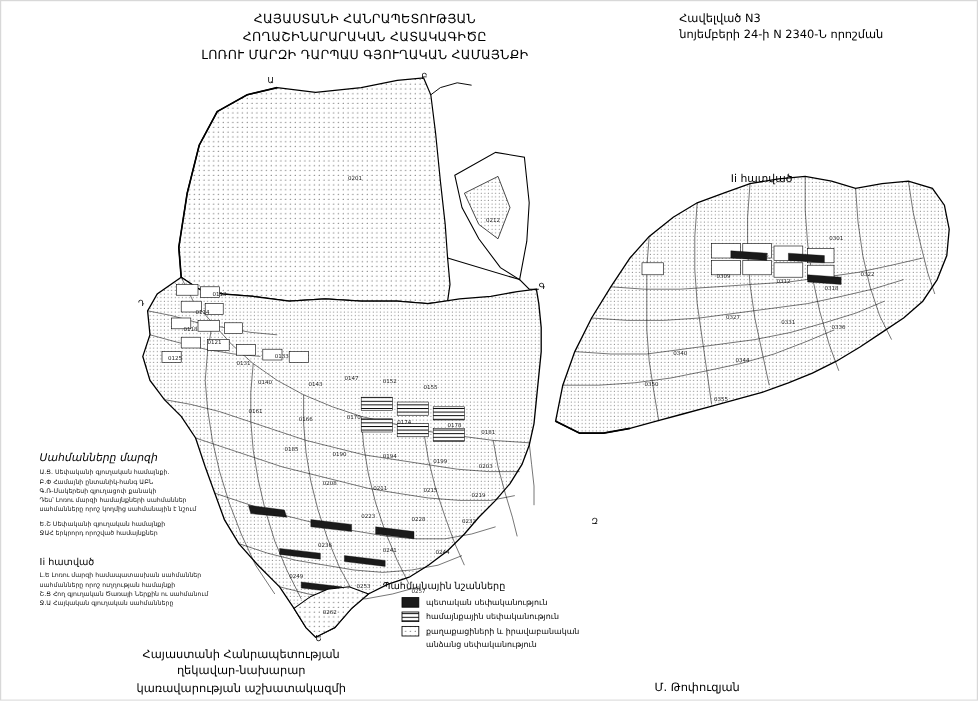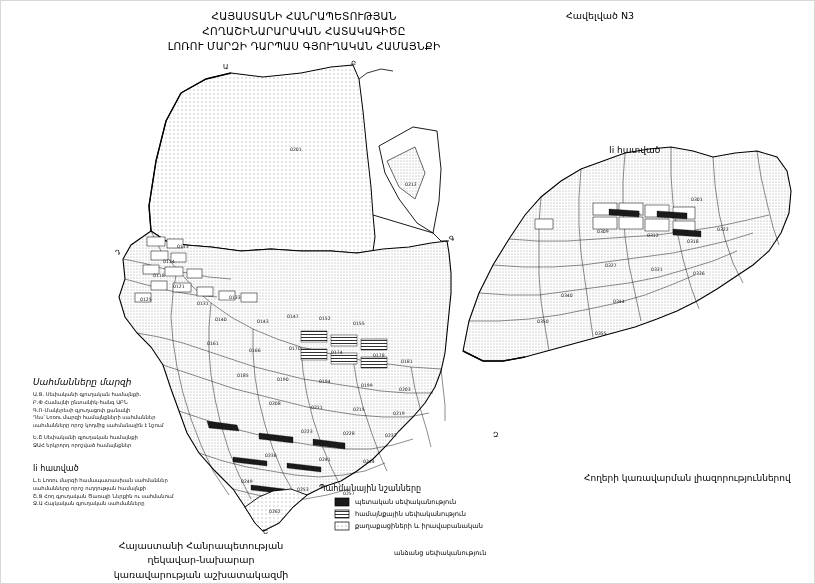--- a/index.html
+++ b/index.html
@@ -84,20 +84,21 @@
 <div id="page">
 
   <div class="title-block" style="left:118px; top:8px; width:370px;">
     <div>ՀԱՅԱՍՏԱՆԻ ՀԱՆՐԱՊԵՏՈՒԹՅԱՆ</div>
     <div>ՀՈՂԱՇԻՆԱՐԱՐԱԿԱՆ ՀԱՏԱԿԱԳԻԾԸ</div>
     <div>ԼՈՌՈՒ ՄԱՐԶԻ ԴԱՐՊԱՍ ԳՅՈՒՂԱԿԱՆ ՀԱՄԱՅՆՔԻ</div>
   </div>
 
   <div class="hdr-right" style="left:565px; top:8px; width:245px;">
     <div>Հավելված N3</div>
+    <div>նոյեմբերի 24-ի N 2340-Ն որոշման</div>
   </div>
 
   <svg class="mapsvg" width="815" height="584" viewBox="0 0 815 584" xmlns="http://www.w3.org/2000/svg">
     <defs>
       <pattern id="dots" width="4" height="4" patternUnits="userSpaceOnUse">
         <rect width="4" height="4" fill="#ffffff"></rect>
         <circle cx="1" cy="1" r="0.45" fill="#2b2b2b"></circle>
       </pattern>
       <pattern id="dotsFine" width="3" height="3" patternUnits="userSpaceOnUse">
         <rect width="3" height="3" fill="#ffffff"></rect>
@@ -306,24 +307,26 @@
 
   <svg class="mapsvg" width="815" height="584" viewBox="0 0 815 584" xmlns="http://www.w3.org/2000/svg" style="pointer-events:none;">
     <rect x="334" y="497" width="14" height="8" fill="#1a1a1a" stroke="#000" stroke-width="0.7"></rect>
     <rect x="334" y="509" width="14" height="8" fill="url(#hlines)" stroke="#000" stroke-width="0.7"></rect>
     <rect x="334" y="521" width="14" height="8" fill="url(#dots)" stroke="#000" stroke-width="0.7"></rect>
   </svg>
 
   <div class="lg-label" style="left:354px; top:497px;">պետական սեփականություն</div>
   <div class="lg-label" style="left:354px; top:509px;">համայնքային սեփականություն</div>
   <div class="lg-label" style="left:354px; top:521px;">քաղաքացիների և իրավաբանական</div>
-  <div class="lg-label" style="left:354px; top:548px;margin-left:39px;">անձանց սեփականություն</div>
-
-  <div class="txt" style="left:583px; top:472px; font-size:9px;">Հողերի կառավարման լիազորություններով</div>
+  <div class="lg-label" style="left:354px; top:532px;">անձանց սեփականություն</div>
+
 
   <div class="footer-block" style="left:60px; top:538px; width:280px;">
     <div>Հայաստանի Հանրապետության</div>
     <div>ղեկավար-նախարար</div>
     <div>կառավարության աշխատակազմի</div>
   </div>
 
+  <div class="footer-block" style="left:440px; top:566px; width:280px;">
+    <div>Մ. Թոփուզյան</div>
+  </div>
 
 </div>
 
 </body></html>

